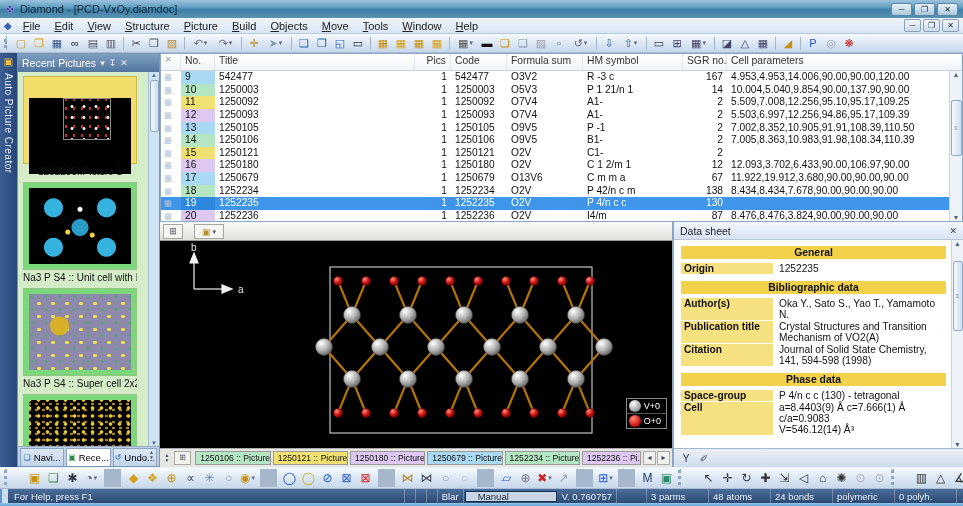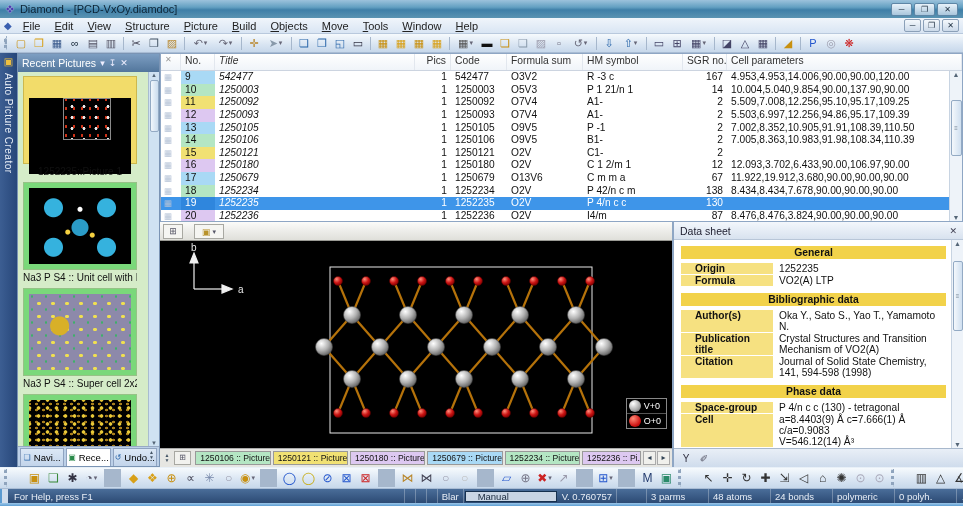--- a/index.html
+++ b/index.html
@@ -117,21 +117,21 @@
   .t-head { display:flex; height:17px; flex-shrink:0; font-size:10.3px; color:#333;
     background:linear-gradient(#ffffff,#f0f4f9); border-bottom:1px solid #ccd4e0; }
   .t-head span { border-right:1px solid #e2e7ee; padding:1px 4px; height:100%; white-space:nowrap; overflow:hidden; }
   .t-body { flex:1; display:flex; overflow:hidden; }
   .t-rows { flex:1; overflow:hidden; }
   .trow { display:flex; height:12.65px; font-size:10.2px; line-height:12.4px; color:#111; }
   .trow span { padding:0 4px; white-space:nowrap; overflow:hidden; }
   .c-gridh { width:20px; color:#999; font-size:8px; }
   .c-grid { width:20px; color:#b4c2d6; font-size:8.5px; padding:0 0 0 3px !important; }
   .c-no { width:34px; }
-  .c-title { width:200px;font-style:italic; }
+  .c-title { width:200px; }
   .c-pics { width:36px; text-align:right; }
   .c-code { width:56px; }
   .c-form { width:76px; }
   .c-hm { width:100px; }
   .c-sgr { width:44px; text-align:right; }
   .c-cell { flex:1; }
   .c-blue { background:#a9d9f5; }
   .c-green { background:#b4e6c3; }
   .c-yellow { background:#f1e173; }
   .c-purple { background:#ddc8f1; }
@@ -190,21 +190,21 @@
   .ds-header { height:18px; flex-shrink:0; background:linear-gradient(#f3f7fc,#d8e2ef);
     border-bottom:1px solid #b8c6d8; display:flex; align-items:center; padding:0 6px;
     font-size:10.5px; color:#223; }
   .ds-close { margin-left:auto; font-size:9px; color:#445; }
   .ds-body { flex:1; display:flex; overflow:hidden; }
   .ds-content { flex:1; overflow:hidden; padding:4px 5px 0 7px; font-size:10.2px; color:#111; }
   .ds-sec-h { background:#f2d24a; text-align:center; font-weight:bold; font-size:10.4px;
     padding:1px 0; margin:7px 0 4px; }
   .ds-content .first { margin-top:2px; }
   .ds-row { display:flex; margin-bottom:1px; }
-  .ds-label { width:92px; flex-shrink:0; background:#f6e181; font-weight:bold; padding:0 14px; }
+  .ds-label { width:92px; flex-shrink:0; background:#f6e181; font-weight:bold; padding:0 3px; }
   .ds-val { padding:0 0 0 6px; white-space:pre-line; }
   .ds-scroll { width:12px; background:#eef3f9; border-left:1px solid #c8d4e2;
     display:flex; flex-direction:column; align-items:center; font-size:7px; color:#567; }
   .ds-thumbpiece { width:10px; height:70px; margin-top:14px; border:1px solid #93aac4; border-radius:2px;
     background:linear-gradient(90deg,#f4f8fc,#cfdff0); display:flex; align-items:center;
     justify-content:center; font-size:6px; color:#789; }
   .ds-scroll .down { margin-top:auto; }
   .ds-minibar { height:19px; flex-shrink:0; background:linear-gradient(#e9eff7,#cfdcec);
     border-top:1px solid #a8b8cc; display:flex; align-items:center; padding-left:3px; }
   .ds-minibar .tbtn { font-size:10px; }
@@ -709,24 +709,20 @@
     <div class="ds-body">
       <div class="ds-content">
         <div class="ds-sec-h first">General</div>
         <div>
 
             <div class="ds-row">
               <span class="ds-label">Origin</span>
               <span class="ds-val">1252235</span>
             </div>
 
-            <div class="ds-row">
-              <span class="ds-label">Formula</span>
-              <span class="ds-val">VO2(A) LTP</span>
-            </div>
           </div>
         <div class="ds-sec-h">Bibliographic data</div>
         <div>
 
             <div class="ds-row">
               <span class="ds-label">Author(s)</span>
               <span class="ds-val">Oka Y., Sato S., Yao T., Yamamoto N.</span>
             </div>
 
             <div class="ds-row">

